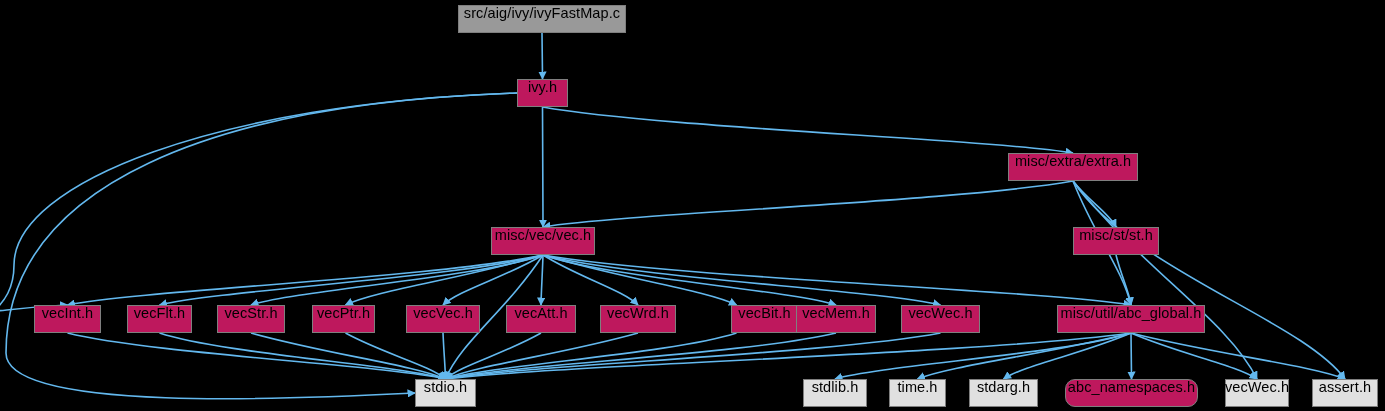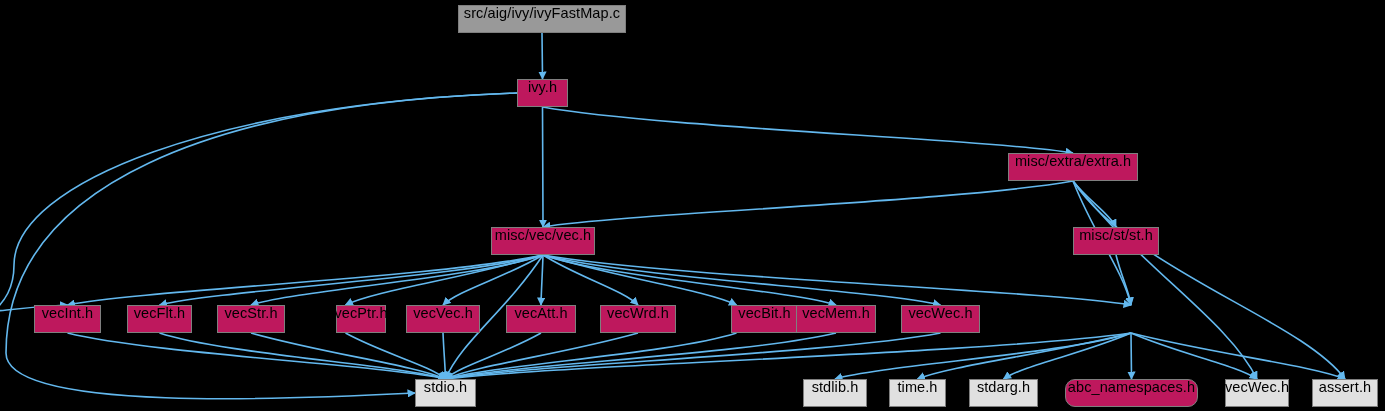--- a/index.html
+++ b/index.html
@@ -119,40 +119,43 @@
       </div>
       <div class="node fill-white" style="left: 34px; top: 305px; width: 67px;">
         <span class="node-label">vecInt.h</span>
       </div>
       <div class="node fill-white" style="left: 127px; top: 305px; width: 65px;">
         <span class="node-label">vecFlt.h</span>
       </div>
       <div class="node fill-white" style="left: 217px; top: 305px; width: 68px;">
         <span class="node-label">vecStr.h</span>
       </div>
-      <div class="node fill-white" style="left: 312px; top: 305px; width: 50px; margin-left: 24px;">
+      <div class="node fill-white" style="left: 312px; top: 305px; width: 63px;">
         <span class="node-label">vecPtr.h</span>
       </div>
       <div class="node fill-white" style="left: 406px; top: 305px; width: 74px;">
         <span class="node-label">vecVec.h</span>
       </div>
       <div class="node fill-white" style="left: 506px; top: 305px; width: 70px;">
         <span class="node-label">vecAtt.h</span>
       </div>
       <div class="node fill-white" style="left: 600px; top: 305px; width: 76px;">
         <span class="node-label">vecWrd.h</span>
       </div>
       <div class="node fill-white" style="left: 703px; top: 305px; width: 67px; margin-left: 28px;">
         <span class="node-label">vecBit.h</span>
       </div>
       <div class="node fill-white" style="left: 796px; top: 305px; width: 80px;">
         <span class="node-label">vecMem.h</span>
       </div>
       <div class="node fill-white" style="left: 901px; top: 305px; width: 79px;">
         <span class="node-label">vecWec.h</span>
+      </div>
+      <div class="node fill-white" style="left: 1057px; top: 305px; width: 148px;">
+        <span class="node-label">misc/util/abc_global.h</span>
       </div>
       <div class="node fill-gray" style="left: 415px; top: 379px; width: 61px;">
         <span class="node-label">stdio.h</span>
       </div>
       <div class="node fill-gray" style="left: 803px; top: 379px; width: 64px;">
         <span class="node-label">stdlib.h</span>
       </div>
       <div class="node fill-gray" style="left: 889px; top: 379px; width: 57px;">
         <span class="node-label">time.h</span>
       </div>

